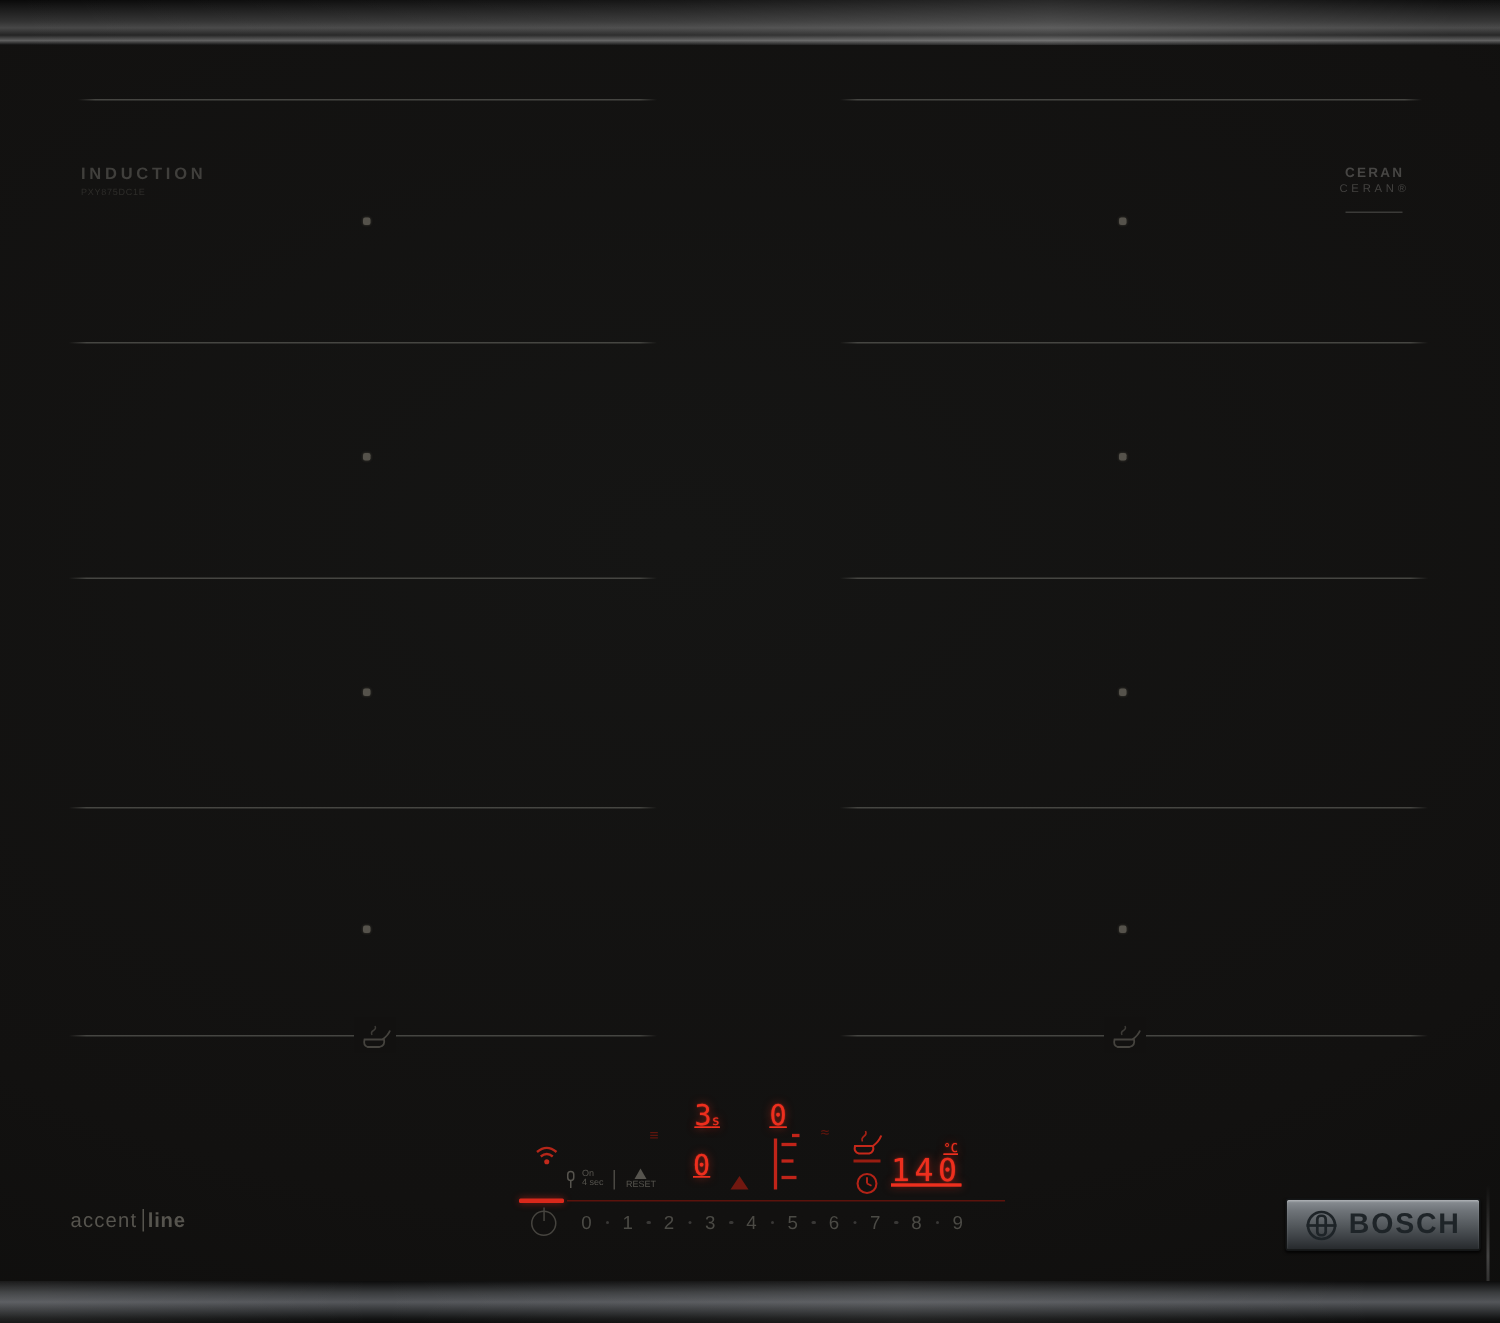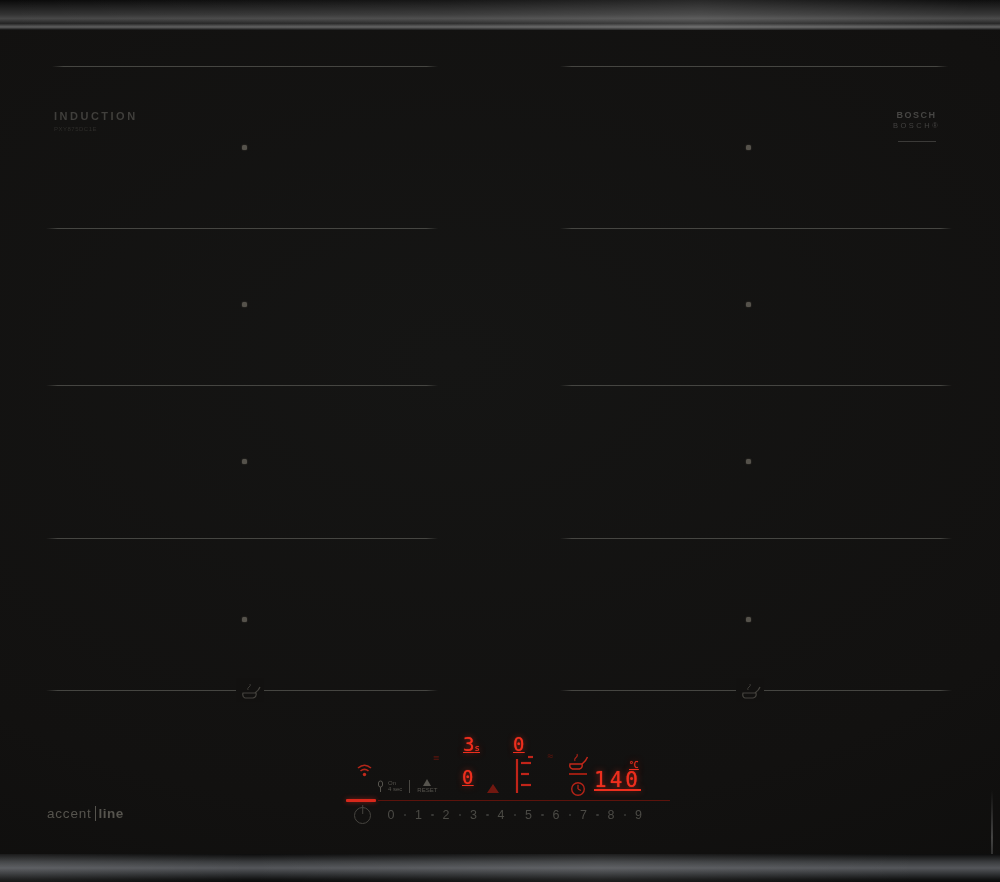--- a/index.html
+++ b/index.html
@@ -76,22 +76,22 @@
   <div class="bezel bezel-top"></div>
 
   <div class="glass">
 
     <div class="induction">
       <div class="big">INDUCTION</div>
       <div class="model">PXY875DC1E</div>
     </div>
 
     <div class="schott">
-      <div class="l1">BOSCH</div>
-      <div class="l2">BOSCH®</div>
+      <div class="l1">CERAN</div>
+      <div class="l2">CERAN®</div>
       <div class="rule"></div>
     </div>
 
     <div class="zl" style="left:52px;top:36px;width:386px;"></div>
     <div class="zl" style="left:46px;top:198px;width:392px;"></div>
     <div class="zl" style="left:46px;top:355px;width:392px;"></div>
     <div class="zl" style="left:46px;top:508px;width:392px;"></div>
     <div class="zl" style="left:46px;top:660px;width:392px;"></div>
 
     <div class="zl" style="left:560px;top:36px;width:388px;"></div>
@@ -225,18 +225,26 @@
         <span class="sep"></span>
       <span class="num">9</span>
     </div>
 
     <div class="accentline" style="top:776px;">
       <span class="a">accent</span>
       <span class="bar"></span>
       <span class="b">line</span>
     </div>
 
+    <div class="plate" style="top:769px;">
+      <svg width="22" height="22" viewBox="0 0 22 22">
+        <circle cx="11" cy="11" r="9" fill="none" stroke="#1e2428" stroke-width="1.8"></circle>
+        <line x1="1" y1="11" x2="21" y2="11" stroke="#1e2428" stroke-width="1.8"></line>
+        <rect x="8.2" y="4.5" width="5.6" height="13" rx="2.4" fill="none" stroke="#1e2428" stroke-width="1.8"></rect>
+      </svg>
+      <span class="word">BOSCH</span>
+    </div>
 
     <div class="edge-glint"></div>
   </div>
 
   <div class="bezel bezel-bottom"></div>
 </div>
 
 </body></html>

